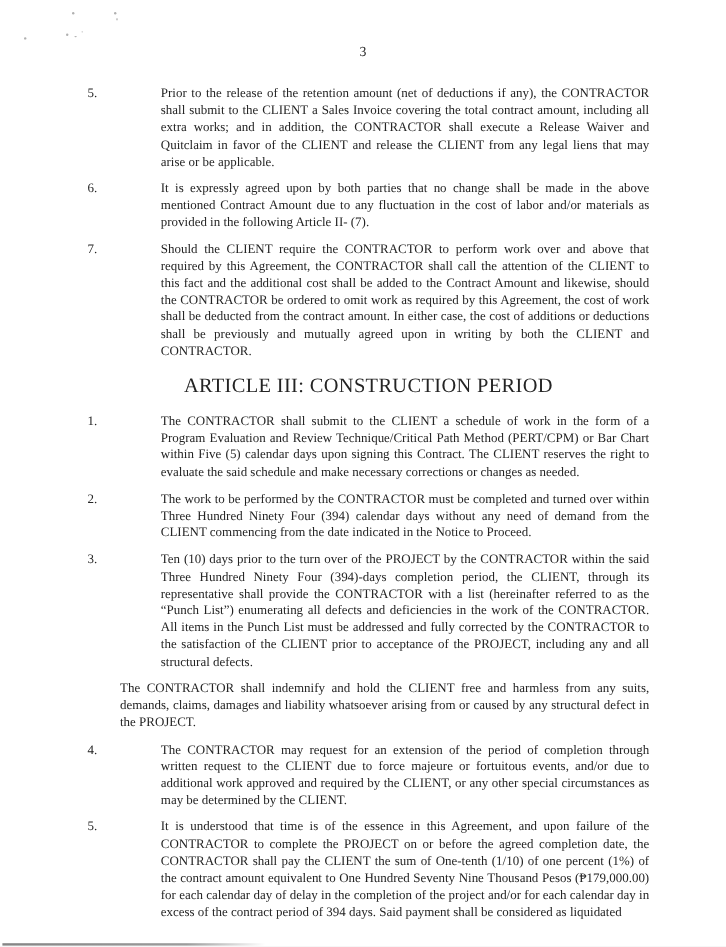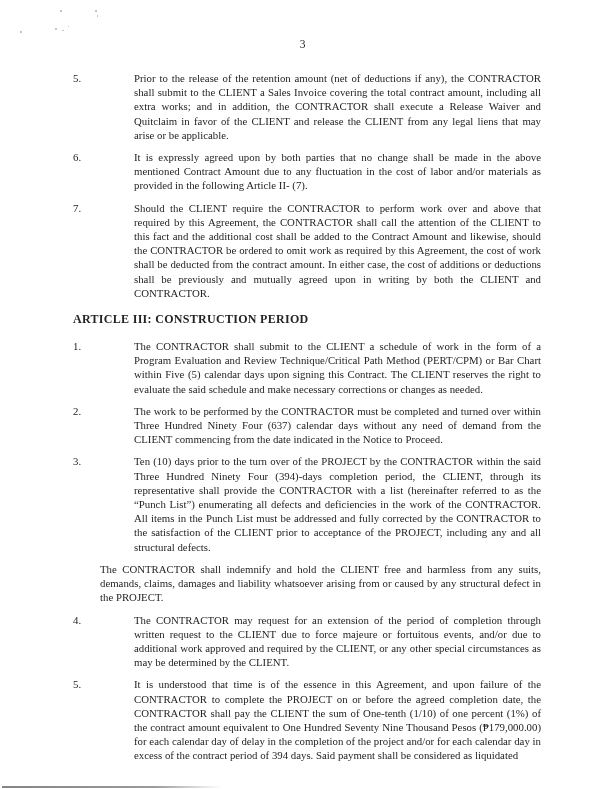--- a/index.html
+++ b/index.html
@@ -41,24 +41,25 @@
     line-height: 14.2px;
     margin-left: 34px;
   }
   .continuation {
     margin: 0 0 8px 27px;
     text-align: justify;
     font-size: 10.8px;
     line-height: 14.2px;
   }
   .article-heading {
-    font-weight: bold;
-    font-size: 12px;
+    font-weight: normal;
+    font-size: 17px;
     letter-spacing: 0.3px;
     margin: 12px 0 12px 0;
+    text-align: center;
   }
   
   .speck {
     position: absolute;
     background: #8f8f8f;
     border-radius: 50%;
     opacity: 0.7;
   }
   .bottom-smudge {
     position: absolute;
@@ -101,21 +102,21 @@
     </div>
 
     <div class="article-heading">ARTICLE III: CONSTRUCTION PERIOD</div>
 
     <div class="list-item">
       <span class="num">1.</span>
       <span class="body">The CONTRACTOR shall submit to the CLIENT a schedule of work in the form of a Program Evaluation and Review Technique/Critical Path Method (PERT/CPM) or Bar Chart within Five (5) calendar days upon signing this Contract. The CLIENT reserves the right to evaluate the said schedule and make necessary corrections or changes as needed.</span>
     </div>
     <div class="list-item">
       <span class="num">2.</span>
-      <span class="body">The work to be performed by the CONTRACTOR must be completed and turned over within Three Hundred Ninety Four (637) calendar days without any need of demand from the CLIENT commencing from the date indicated in the Notice to Proceed.</span>
+      <span class="body">The work to be performed by the CONTRACTOR must be completed and turned over within Three Hundred Ninety Four (394) calendar days without any need of demand from the CLIENT commencing from the date indicated in the Notice to Proceed.</span>
     </div>
     <div class="list-item">
       <span class="num">3.</span>
       <span class="body">Ten (10) days prior to the turn over of the PROJECT by the CONTRACTOR within the said Three Hundred Ninety Four (394)-days completion period, the CLIENT, through its representative shall provide the CONTRACTOR with a list (hereinafter referred to as the “Punch List”) enumerating all defects and deficiencies in the work of the CONTRACTOR. All items in the Punch List must be addressed and fully corrected by the CONTRACTOR to the satisfaction of the CLIENT prior to acceptance of the PROJECT, including any and all structural defects.</span>
     </div>
     <div class="continuation">The CONTRACTOR shall indemnify and hold the CLIENT free and harmless from any suits, demands, claims, damages and liability whatsoever arising from or caused by any structural defect in the PROJECT.</div>
     <div class="list-item">
       <span class="num">4.</span>
       <span class="body">The CONTRACTOR may request for an extension of the period of completion through written request to the CLIENT due to force majeure or fortuitous events, and/or due to additional work approved and required by the CLIENT, or any other special circumstances as may be determined by the CLIENT.</span>
     </div>

